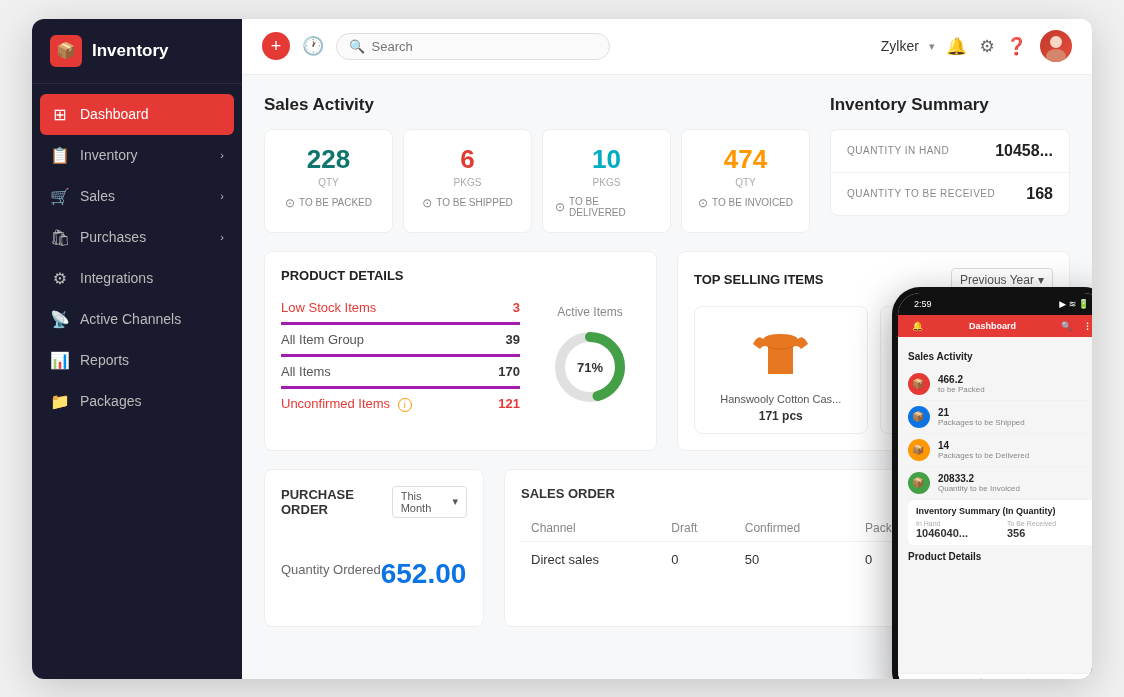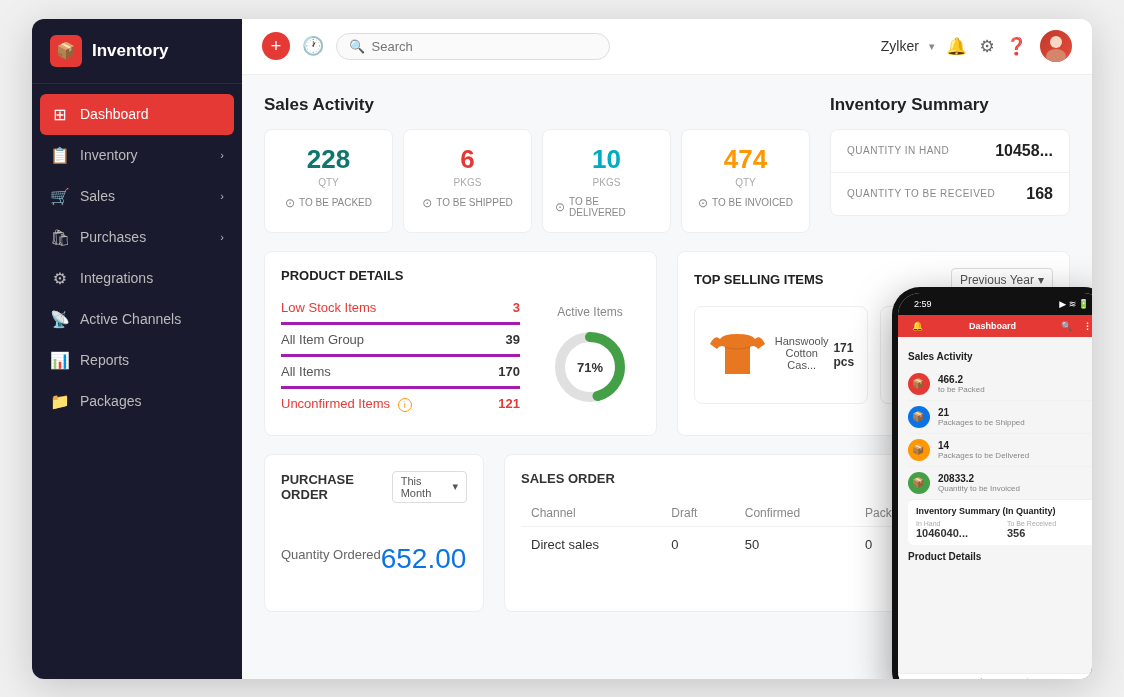--- a/index.html
+++ b/index.html
@@ -80,36 +80,36 @@
     .pd-chart-title { font-size: 12px; color: #888; margin-bottom: 8px; }
     .donut-container { position: relative; width: 80px; height: 80px; }
     .donut-container svg { width: 80px; height: 80px; }
     .donut-label { position: absolute; top: 50%; left: 50%; transform: translate(-50%,-50%); font-size: 13px; font-weight: 700; color: #333; }
 
     
     .top-selling-section { flex: 1; background: #fff; border-radius: 8px; border: 1px solid #eee; padding: 16px; }
     .ts-header { display: flex; align-items: center; justify-content: space-between; margin-bottom: 14px; }
     .ts-dropdown { display: flex; align-items: center; gap: 4px; font-size: 12px; color: #555; border: 1px solid #ddd; border-radius: 4px; padding: 4px 8px; cursor: pointer; }
     .ts-cards { display: flex; gap: 12px; }
-    .ts-card { flex: 1; border: 1px solid #eee; border-radius: 8px; padding: 10px; display: flex; flex-direction: row; align-items: center; }
+    .ts-card { flex: 1; border: 1px solid #eee; border-radius: 8px; padding: 10px; display: flex; flex-direction: column; align-items: center; }
     .ts-img { width: 70px; height: 70px; display: flex; align-items: center; justify-content: center; margin-bottom: 6px; }
     .ts-name { font-size: 11px; color: #555; text-align: center; margin-bottom: 4px; }
     .ts-count { font-size: 12px; font-weight: 600; color: #333; }
 
     
     .orders-row { display: flex; gap: 20px; }
 
     
     .purchase-order-section { width: 220px; background: #fff; border-radius: 8px; border: 1px solid #eee; padding: 16px; flex-shrink: 0; }
     .po-header { display: flex; align-items: center; justify-content: space-between; margin-bottom: 20px; }
     .po-title { font-size: 13px; font-weight: 600; color: #333; }
     .po-dropdown { display: flex; align-items: center; gap: 4px; font-size: 11px; color: #555; border: 1px solid #ddd; border-radius: 4px; padding: 3px 8px; cursor: pointer; }
     .po-content { display: flex; flex-direction: row; align-items: center; padding: 20px 0; }
     .po-qty-label { font-size: 13px; color: #666; margin-bottom: 8px; }
-    .po-qty-value { font-size: 28px; font-weight: 400; color: #0b74e5; }
+    .po-qty-value { font-size: 28px; font-weight: 700; color: #0b74e5; }
 
     
     .sales-order-section { flex: 1; background: #fff; border-radius: 8px; border: 1px solid #eee; padding: 16px; }
     .so-title { font-size: 13px; font-weight: 600; color: #333; margin-bottom: 14px; }
     .so-table { width: 100%; border-collapse: collapse; font-size: 13px; }
     .so-table th { text-align: left; color: #888; font-weight: 500; padding: 6px 10px; border-bottom: 1px solid #f0f0f0; font-size: 12px; }
     .so-table td { padding: 10px 10px; color: #333; border-bottom: 1px solid #f8f8f8; }
     .so-table tr:last-child td { border-bottom: none; }
 
     

